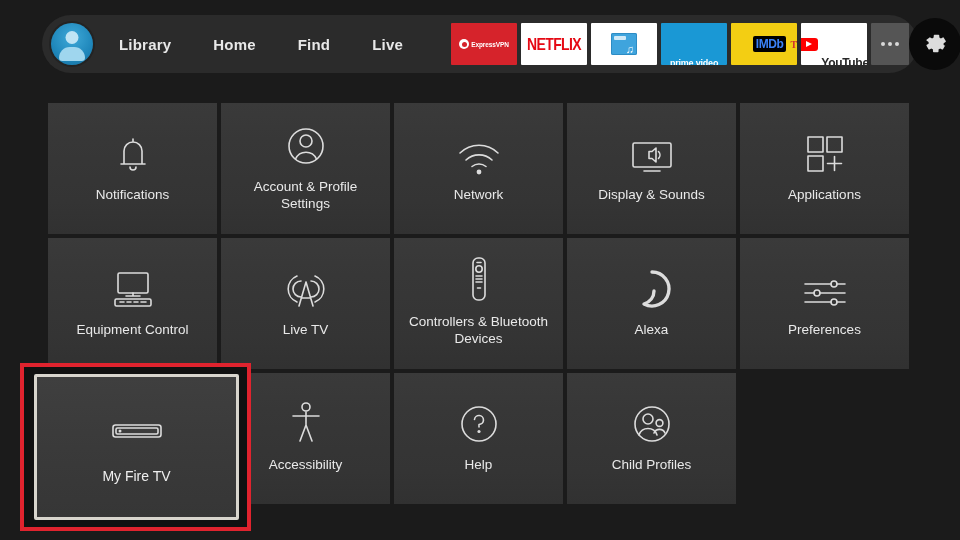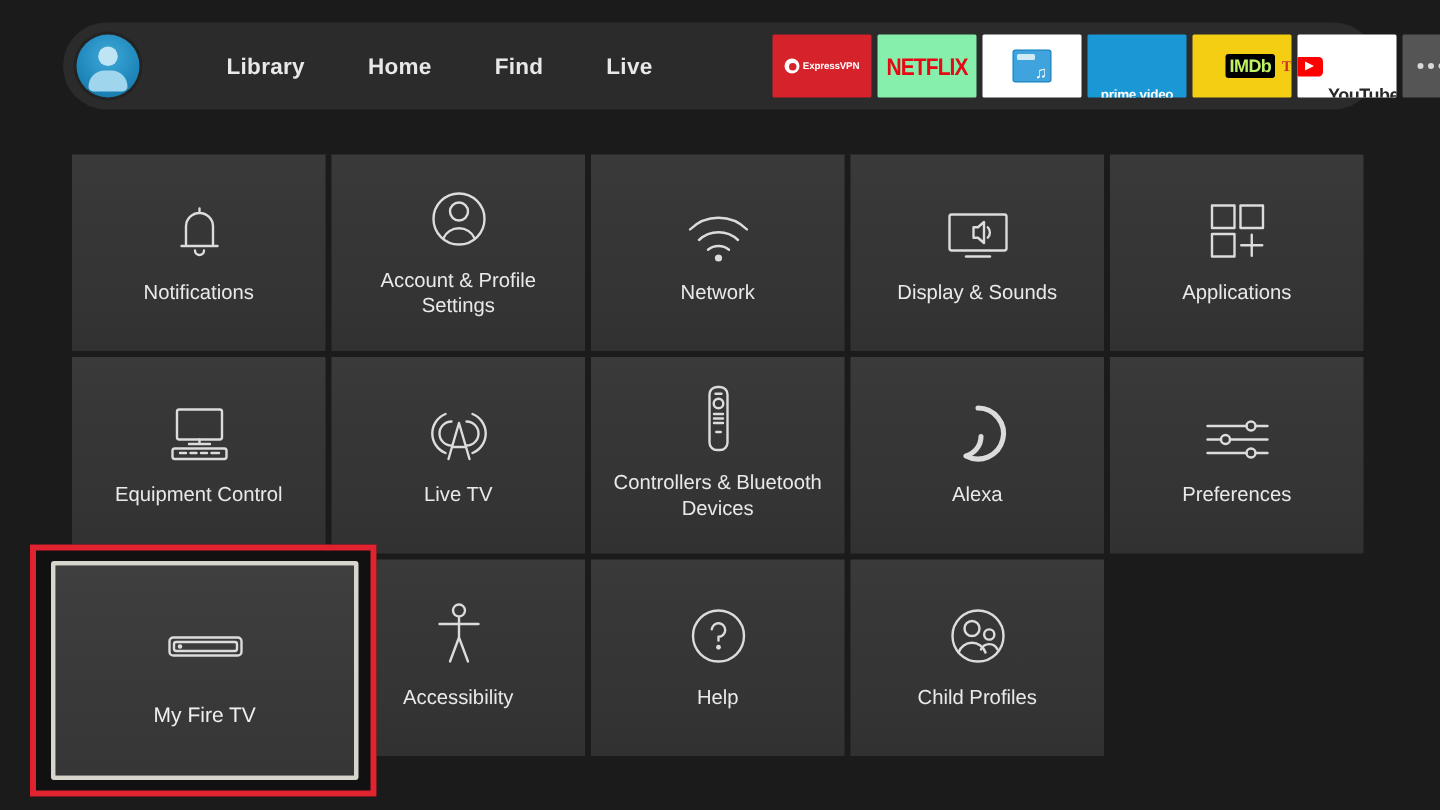--- a/index.html
+++ b/index.html
@@ -8,21 +8,21 @@
     background: #1b1b1b;
     font-family: "Liberation Sans", sans-serif;
     overflow: hidden;
   }
   #app { position: relative; width: 960px; height: 540px; background: #1b1b1b; }
 
   
   .navbar {
     position: absolute; left: 42px; top: 15px; width: 876px; height: 58px;
     background: #2b2b2b; border-radius: 29px;
-    display: flex; align-items: center; gap: 32px;
+    display: flex; align-items: center;
   }
   .avatar {
     width: 42px; height: 42px; border-radius: 50%; margin-left: 9px;
     background: radial-gradient(circle at 50% 35%, #3fa9d8 0%, #1f87bb 60%, #15709f 100%);
     position: relative; flex: none;
     box-shadow: 0 0 0 2px #232323;
   }
   .avatar .head {
     position: absolute; left: 50%; top: 8px; transform: translateX(-50%);
     width: 13px; height: 13px; border-radius: 50%;
@@ -40,21 +40,21 @@
     letter-spacing: .2px;
   }
   .applist { display: flex; align-items: center; margin-left: 6px; }
   .apptile {
     width: 66px; height: 42px; margin-right: 4px;
     display: flex; align-items: center; justify-content: center;
     overflow: hidden; flex: none; border-radius: 1px;
     position: relative;
   }
   .app-expressvpn { background: #d6232b; }
-  .app-netflix { background: #86efac; }
+  .app-netflix { background: #ffffff; }
   .app-media { background: #ffffff; }
   .app-prime { background: #1a98d5; }
   .app-imdb { background: #f3ce13; }
   .app-youtube { background: #ffffff; }
 
   .exp-wrap { display: flex; align-items: center; }
   .exp-dot {
     width: 10px; height: 10px; border-radius: 50%; background: #fff;
     margin-right: 2px; position: relative; flex: none;
   }
@@ -84,21 +84,21 @@
   }
   .prime-wrap { text-align:center; line-height:1;margin-top:38px; }
   .prime-txt { color:#fff; font-size:9px; font-weight:bold; letter-spacing:-.2px; display:block; }
   .prime-smile {
     width: 34px; height: 9px; margin: 1px auto 0;
     border-bottom: 2.5px solid #ff9900;
     border-radius: 0 0 50% 50%/0 0 100% 100%;
   }
   .imdb-wrap { display:flex; align-items:center; }
   .imdb-b {
-    background:#000; color:#bef264; font-size:12px; font-weight:bold;
+    background:#000; color:#3b82f6; font-size:12px; font-weight:bold;
     padding:1px 3px; border-radius:2px; letter-spacing:-.4px;margin-left:29px;
   }
   .imdb-tv { color:#d32f2f; font-size:10px; font-weight:bold; margin-left:4px;font-family:Liberation Serif, serif; }
   .yt-wrap { display:flex; align-items:center; }
   .yt-play {
     width:19px; height:13px; background:#ff0000; border-radius:3px;
     position:relative; margin-right:3px; flex:none;
   }
   .yt-play::after {
     content:''; position:absolute; left:7px; top:3.5px;

